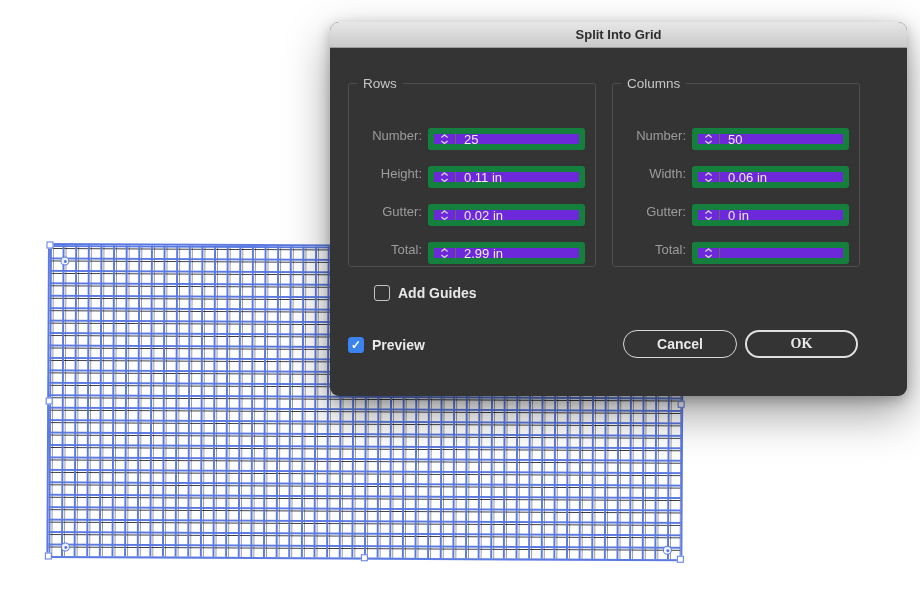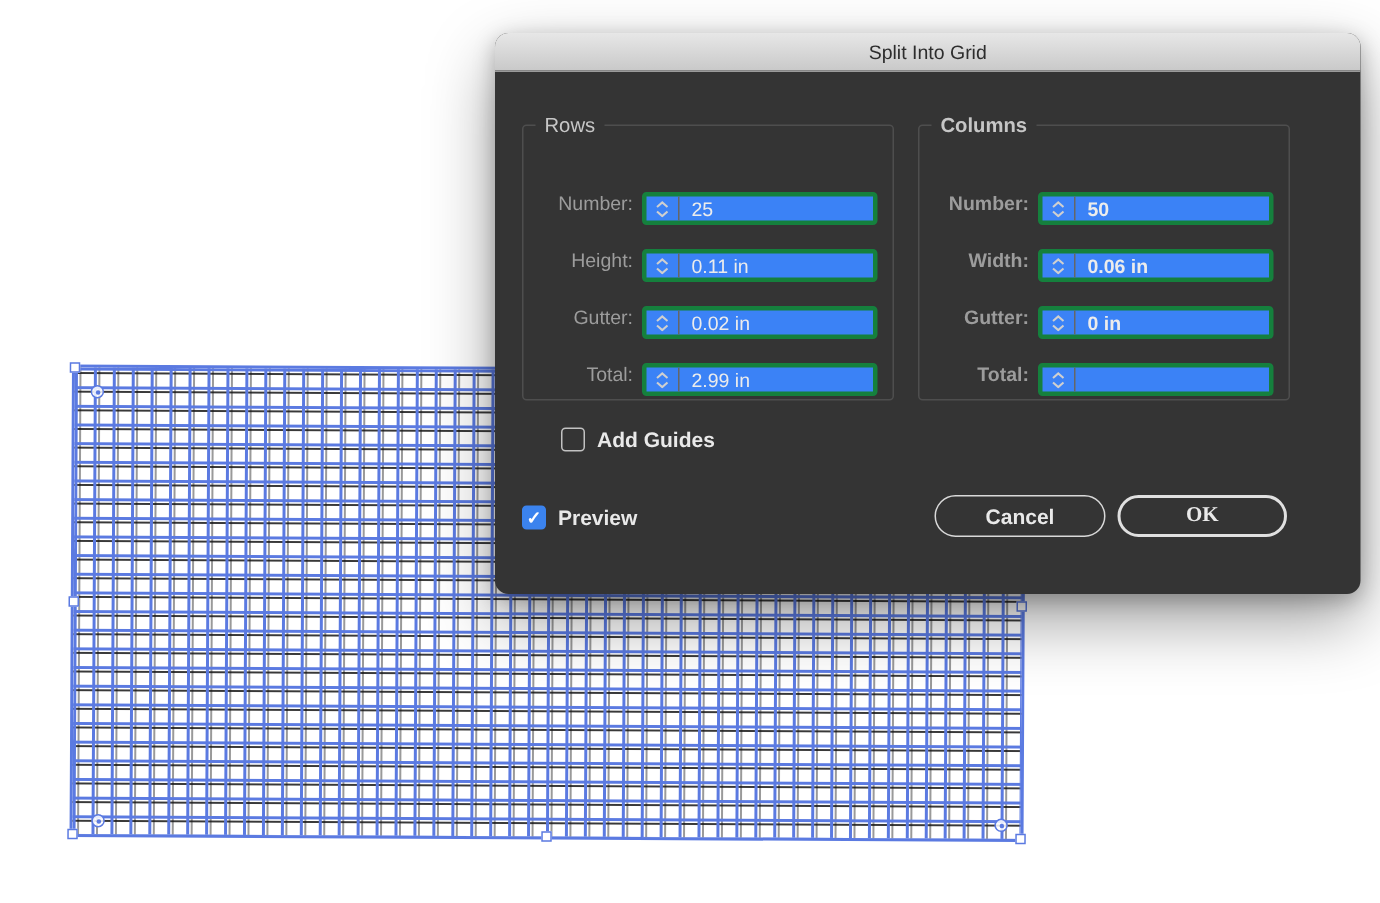--- a/index.html
+++ b/index.html
@@ -53,42 +53,42 @@
     position:absolute; left:330px; top:22px; width:577px; height:374px;
     border-radius:9px; background:#343434;
     box-shadow:0 18px 45px rgba(0,0,0,0.38), 0 4px 14px rgba(0,0,0,0.25);
   }
   .titlebar {
     height:26px; border-radius:9px 9px 0 0;
     background:linear-gradient(#e7e7e7, #c9c9c9);
     border-bottom:1px solid #9a9a9a;
     display:flex; align-items:center; justify-content:center;
   }
-  .titlebar span { font-size:13px; color:#2d2d2d; }
+  .titlebar span { font-size:13px; color:#2d2d2d;font-weight:bold; }
   .dialog-body { position:relative; height:347px; }
 
   .group {
     position:absolute; top:35px; width:248px; height:184px;
     border:1px solid #4e4e4e; border-radius:3px;
     display:flex; flex-direction:column; padding-top:44px; gap:16px;
   }
   .group.rows    { left:18px; }
-  .group.columns { left:282px;font-weight:bold; }
+  .group.columns { left:282px; }
   .group-legend {
     position:absolute; top:-9px; left:8px; padding:0 6px;
     background:#343434; color:#c6c6c6; font-size:13.5px; line-height:17px;
   }
   .field-row { display:flex; align-items:flex-start; height:22px; }
   .field-row label {
     width:73px; text-align:right; margin-right:6px;
     color:#9c9c9c; font-size:13px;
   }
   .spin-field {
     display:flex; align-items:stretch; width:157px; height:22px;
-    background:#3b82f6; border:3px solid #15803d; border-radius:3px;
+    background:#6d28d9; border:6px solid #15803d; border-radius:3px;
   }
   .stepper {
     width:22px; display:flex; flex-direction:column; align-items:center;
     justify-content:center; border-right:1px solid #666666; gap:1px;
     cursor:default;
   }
   .stepper svg { display:block; }
   .spin-value {
     flex:1; display:flex; align-items:center; padding-left:8px;
     color:#ececec; font-size:13px;

